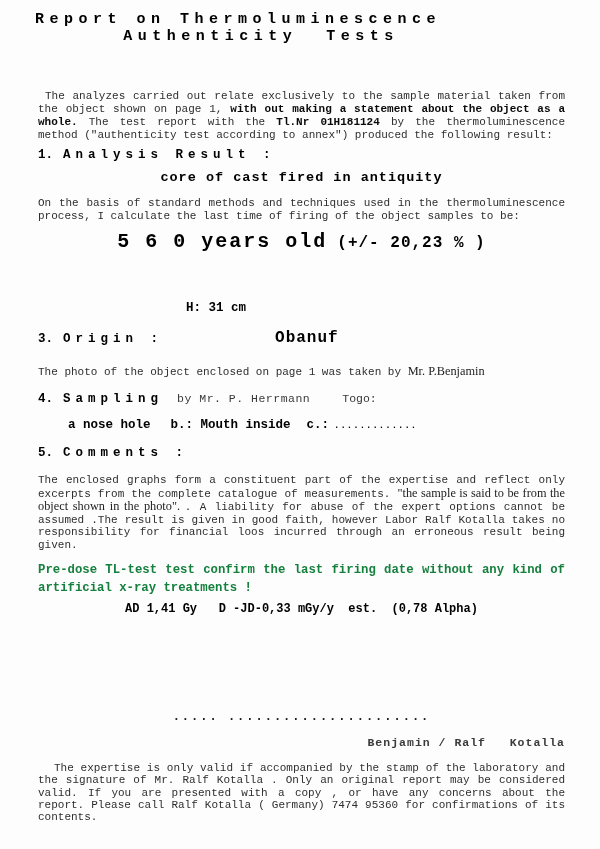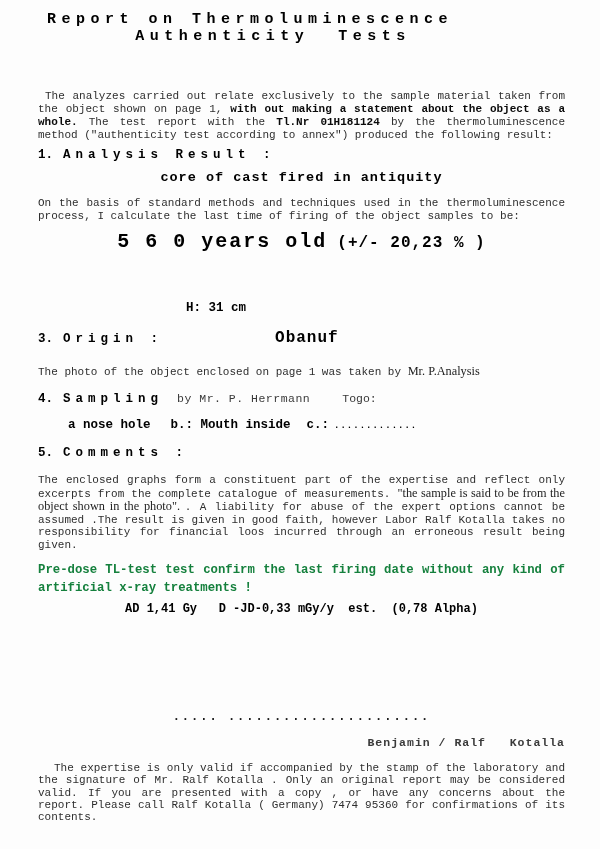--- a/index.html
+++ b/index.html
@@ -10,21 +10,21 @@
     font-family:"Liberation Mono","DejaVu Sans Mono",monospace;
     color:#2e2e2e;
     overflow:hidden;
   }
   .abs { position:absolute; }
   .b { font-weight:bold; color:#0a0a0a; }
 
   
   .title-line {
     font-size:15px; font-weight:bold; color:#000;
-    letter-spacing:5.5px; white-space:pre;margin-left:12px;
+    letter-spacing:5.5px; white-space:pre;
   }
   .pos-title1 { top:11px; left:35px; }
   .pos-title2 { top:28px; left:35px; width:452px; text-align:center; }
 
   
   .para { font-size:11px; text-align:justify; }
   .pos-intro   { top:90px;  left:38px; width:527px; line-height:13px; text-indent:7px; }
   .pos-method  { top:197px; left:38px; width:527px; line-height:13px; }
   .pos-comments{ top:474px; left:38px; width:527px; line-height:12.6px; }
   .pos-footer  { top:762px; left:38px; width:527px; line-height:12.3px; text-indent:16px; }
@@ -87,21 +87,21 @@
 
   <div class="abs para pos-method">On the basis of standard methods and techniques used in the  thermoluminescence process, I calculate the last time of firing of the object samples to be:</div>
 
   <div class="abs pos-age"><span class="age-big">5 6 0 years old</span><span class="age-tol">(+/- 20,23 % )</span></div>
 
 
   <div class="abs pos-height">H: 31 cm</div>
 
   <div class="abs heading-row pos-s3h"><span class="num">3.</span><span class="lbl">Origin :</span><span class="origin-value">Obanuf</span></div>
 
-  <div class="abs pos-photo"><span>The photo of the object enclosed on page 1 was taken by </span><span class="serif">Mr. P.Analysis</span></div>
+  <div class="abs pos-photo"><span>The photo of the object enclosed on page 1 was taken by </span><span class="serif">Mr. P.Benjamin</span></div>
 
   <div class="abs heading-row pos-s4h"><span class="num">4.</span><span class="lbl">Sampling</span><span class="sampled-by">by Mr. P. Herrmann</span><span class="togo">Togo:</span></div>
 
   <div class="abs pos-samples"><span>a nose hole</span><span class="sample-b">b.: Mouth inside</span><span class="sample-c">c.:</span><span class="sample-dots">.............</span></div>
 
   <div class="abs heading-row pos-s5h"><span class="num">5.</span><span class="lbl">Comments :</span></div>
 
   <div class="abs para pos-comments"><span>The enclosed graphs form a constituent part of the expertise and  reflect only excerpts from the complete catalogue of measurements. </span><span class="serif">"the sample is said to be from the object shown in the photo". </span><span>. A liability for abuse of the expert options cannot be assumed .The result is given in good faith, however Labor Ralf Kotalla takes no responsibility for financial loos incurred through an erroneous result being given.</span></div>
 
   <div class="abs pos-predose">Pre-dose TL-test test confirm the last firing date without any kind of artificial x-ray treatments !</div>

